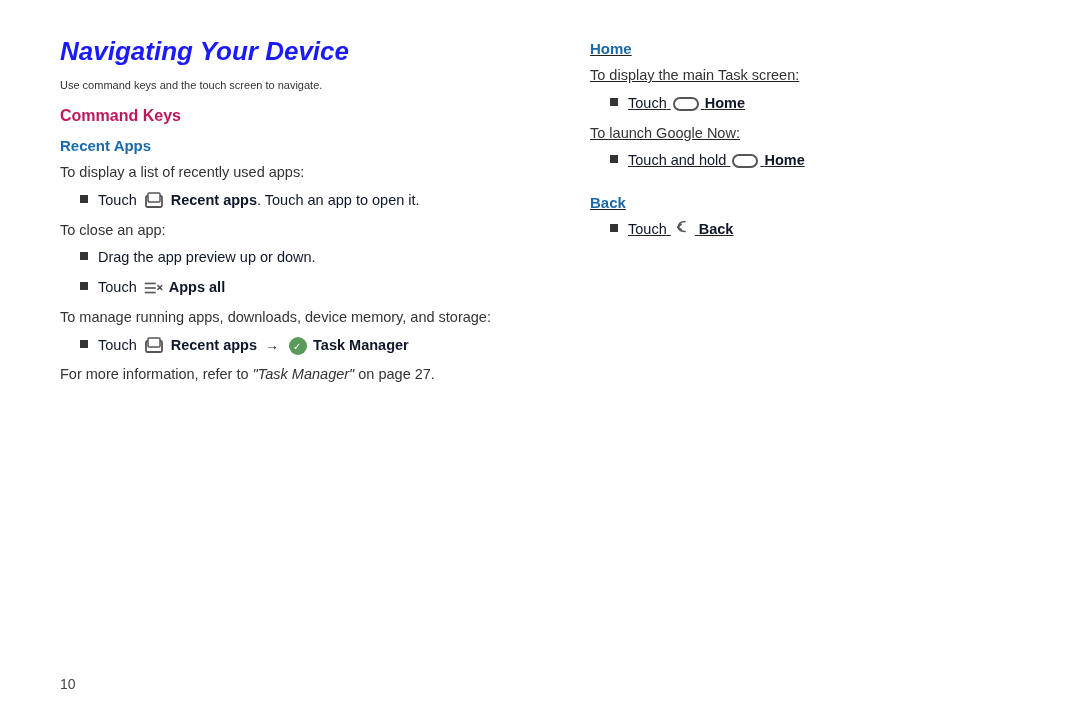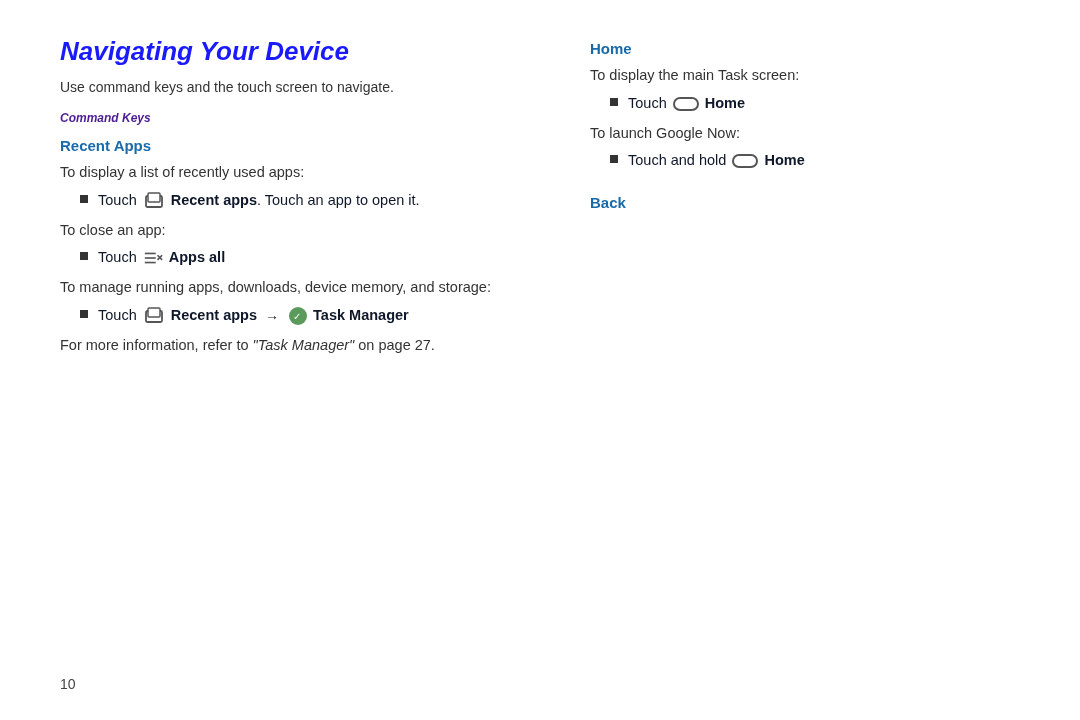--- a/index.html
+++ b/index.html
@@ -41,30 +41,29 @@
 
     .page-title {
       font-size: 26px;
       font-weight: bold;
       color: #1a1aff;
       margin-bottom: 12px;
       font-style: italic;
     }
 
     .intro-text {
-      font-size: 14px;
+      font-size: 11px;
       color: #333;
       margin-bottom: 16px;
     }
 
     .section-heading {
-      font-size: 12px;
-      font-weight: bold;
-      color: #4c1d95;
-      font-style: italic;
+      font-size: 16px;
+      font-weight: bold;
+      color: #be185d;
       margin-bottom: 12px;
     }
 
     .subsection-heading {
       font-size: 15px;
       font-weight: bold;
       color: #1a6aaa;
       margin-bottom: 8px;
     }
 
@@ -177,20 +176,21 @@
     .page-number {
       position: absolute;
       bottom: 28px;
       left: 60px;
       font-size: 14px;
       color: #444;
     }
 
     .right-section {
       margin-bottom: 22px;
+      text-decoration: underline;
     }
 
     .recent-apps-icon-inline {
       display: inline-flex;
       align-items: center;
       vertical-align: middle;
       margin: 0 2px;
     }
   </style>
 </head>
@@ -217,20 +217,24 @@
           <svg width="22" height="17" viewBox="0 0 22 17">
             <rect x="3" y="4" width="16" height="11" rx="1.5" fill="none" stroke="#555" stroke-width="1.8"></rect>
             <rect x="5" y="1" width="12" height="9" rx="1" fill="white" stroke="#555" stroke-width="1.5"></rect>
           </svg>
         </span>
         <span class="bold">Recent apps</span><span>. Touch an app to open it.</span>
       </span>
     </div>
 
     <p class="body-text">To close an app:</p>
+    <div class="bullet-item">
+      <span class="bullet-square"></span>
+      <span class="bullet-text">Drag the app preview up or down.</span>
+    </div>
 
     <div class="bullet-item">
       <span class="bullet-square"></span>
       <span class="bullet-text">
         <span>Touch</span>
         <span class="icon-close-all">
           <svg viewBox="0 0 22 18" fill="none">
             <line x1="2" y1="4" x2="14" y2="4" stroke="#555" stroke-width="1.8"></line>
             <line x1="2" y1="9" x2="14" y2="9" stroke="#555" stroke-width="1.8"></line>
             <line x1="2" y1="14" x2="14" y2="14" stroke="#555" stroke-width="1.8"></line>
@@ -289,18 +293,31 @@
           <span>Touch and hold</span>
           <span class="icon-home"></span>
           <span class="bold">Home</span>
         </span>
       </div>
     </div>
 
     <div class="right-section">
       <div class="right-subsection-heading">Back</div>
 
+      <div class="bullet-item">
+        <span class="bullet-square"></span>
+        <span class="bullet-text">
+          <span>Touch</span>
+          <span class="icon-back">
+            <svg viewBox="0 0 22 16" fill="none">
+              <path d="M14 2 Q6 2 6 8 Q6 13 14 13" stroke="#555" stroke-width="1.8" fill="none"></path>
+              <polyline points="9,5 5,8 9,11" stroke="#555" stroke-width="1.8" fill="none" stroke-linejoin="round" stroke-linecap="round"></polyline>
+            </svg>
+          </span>
+          <span class="bold">Back</span>
+        </span>
+      </div>
     </div>
 
   </div>
 </div>
 
 <div class="page-number">10</div>
 
 </body></html>

